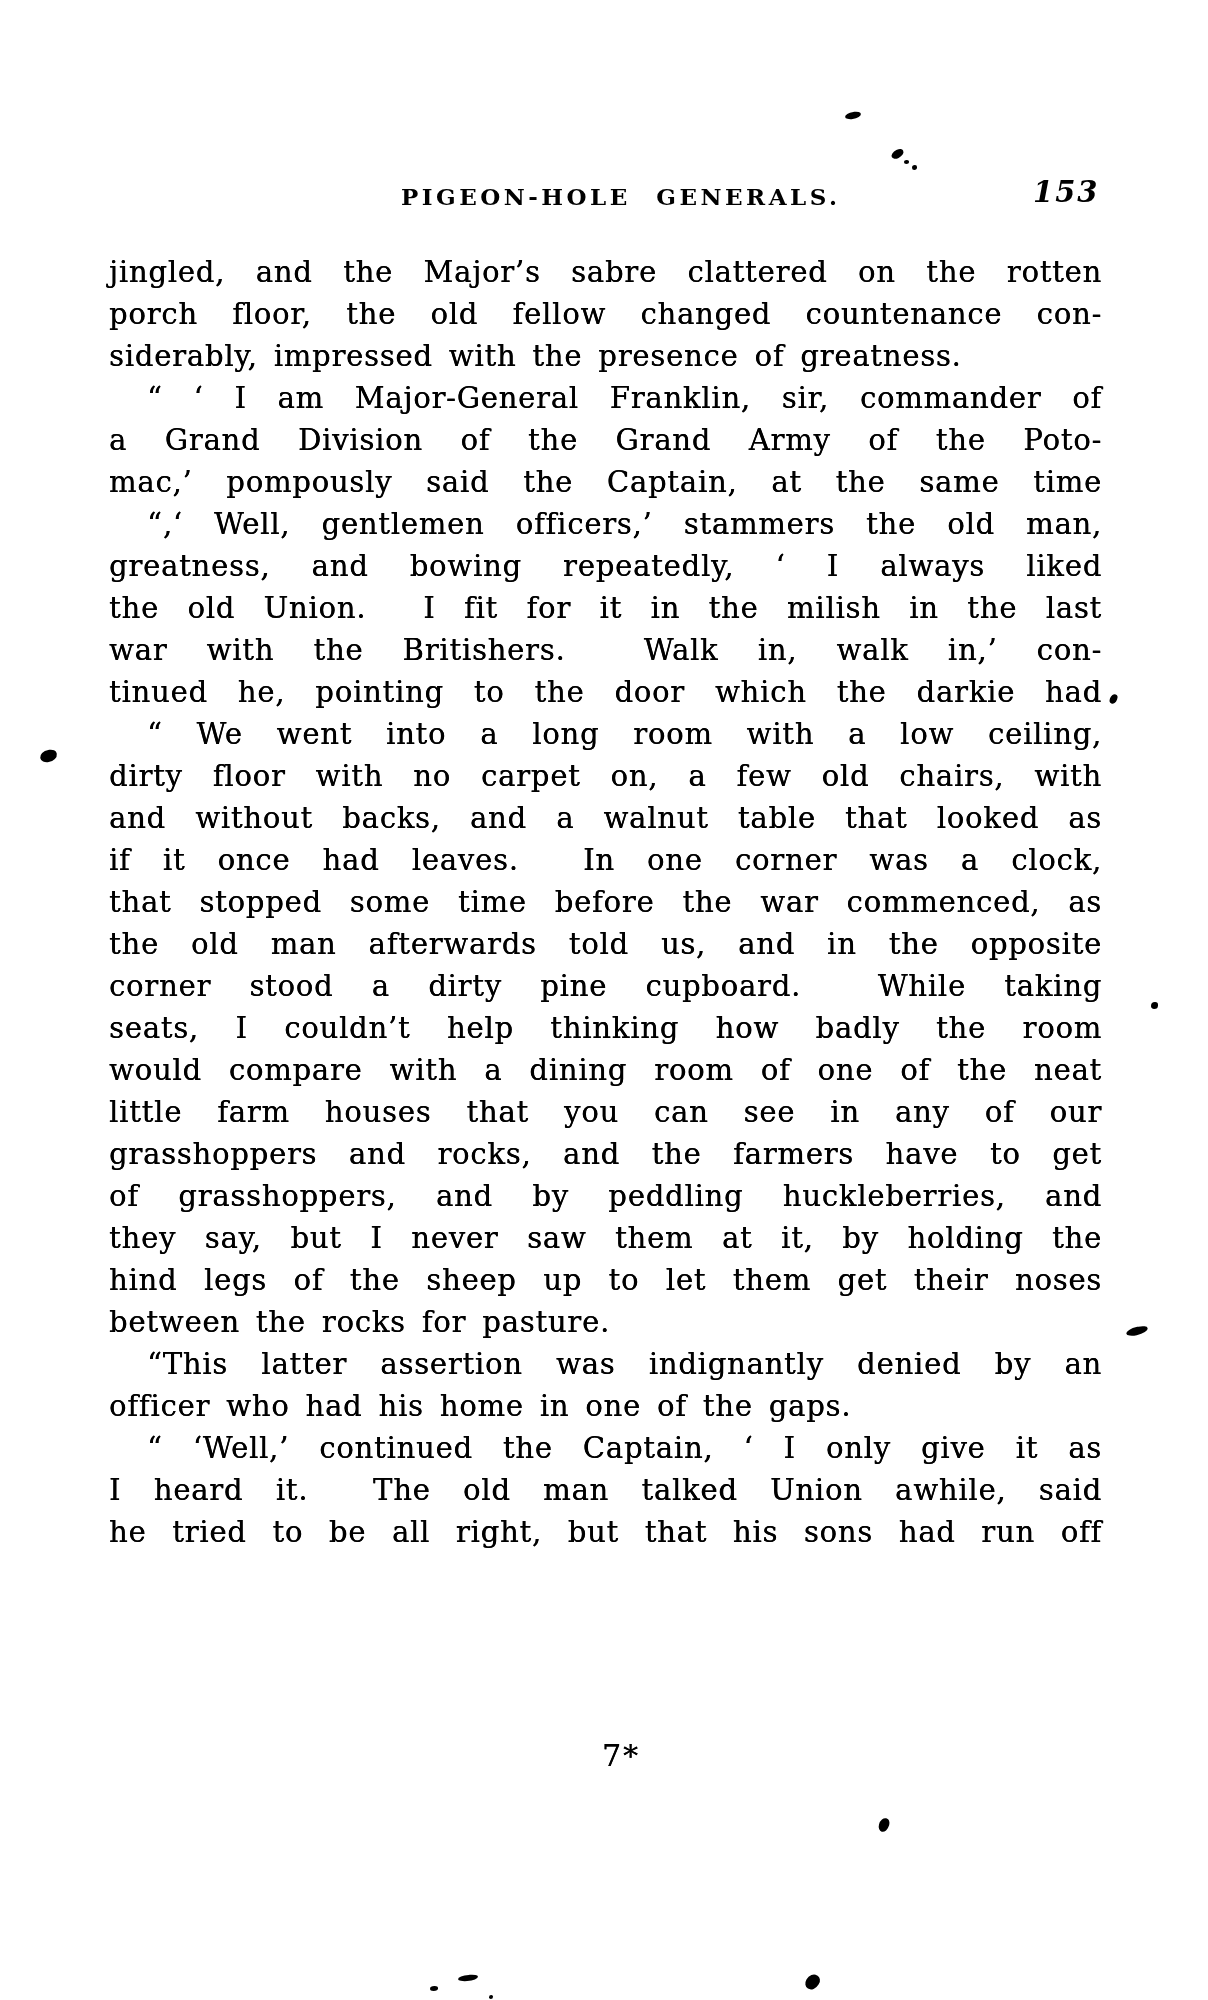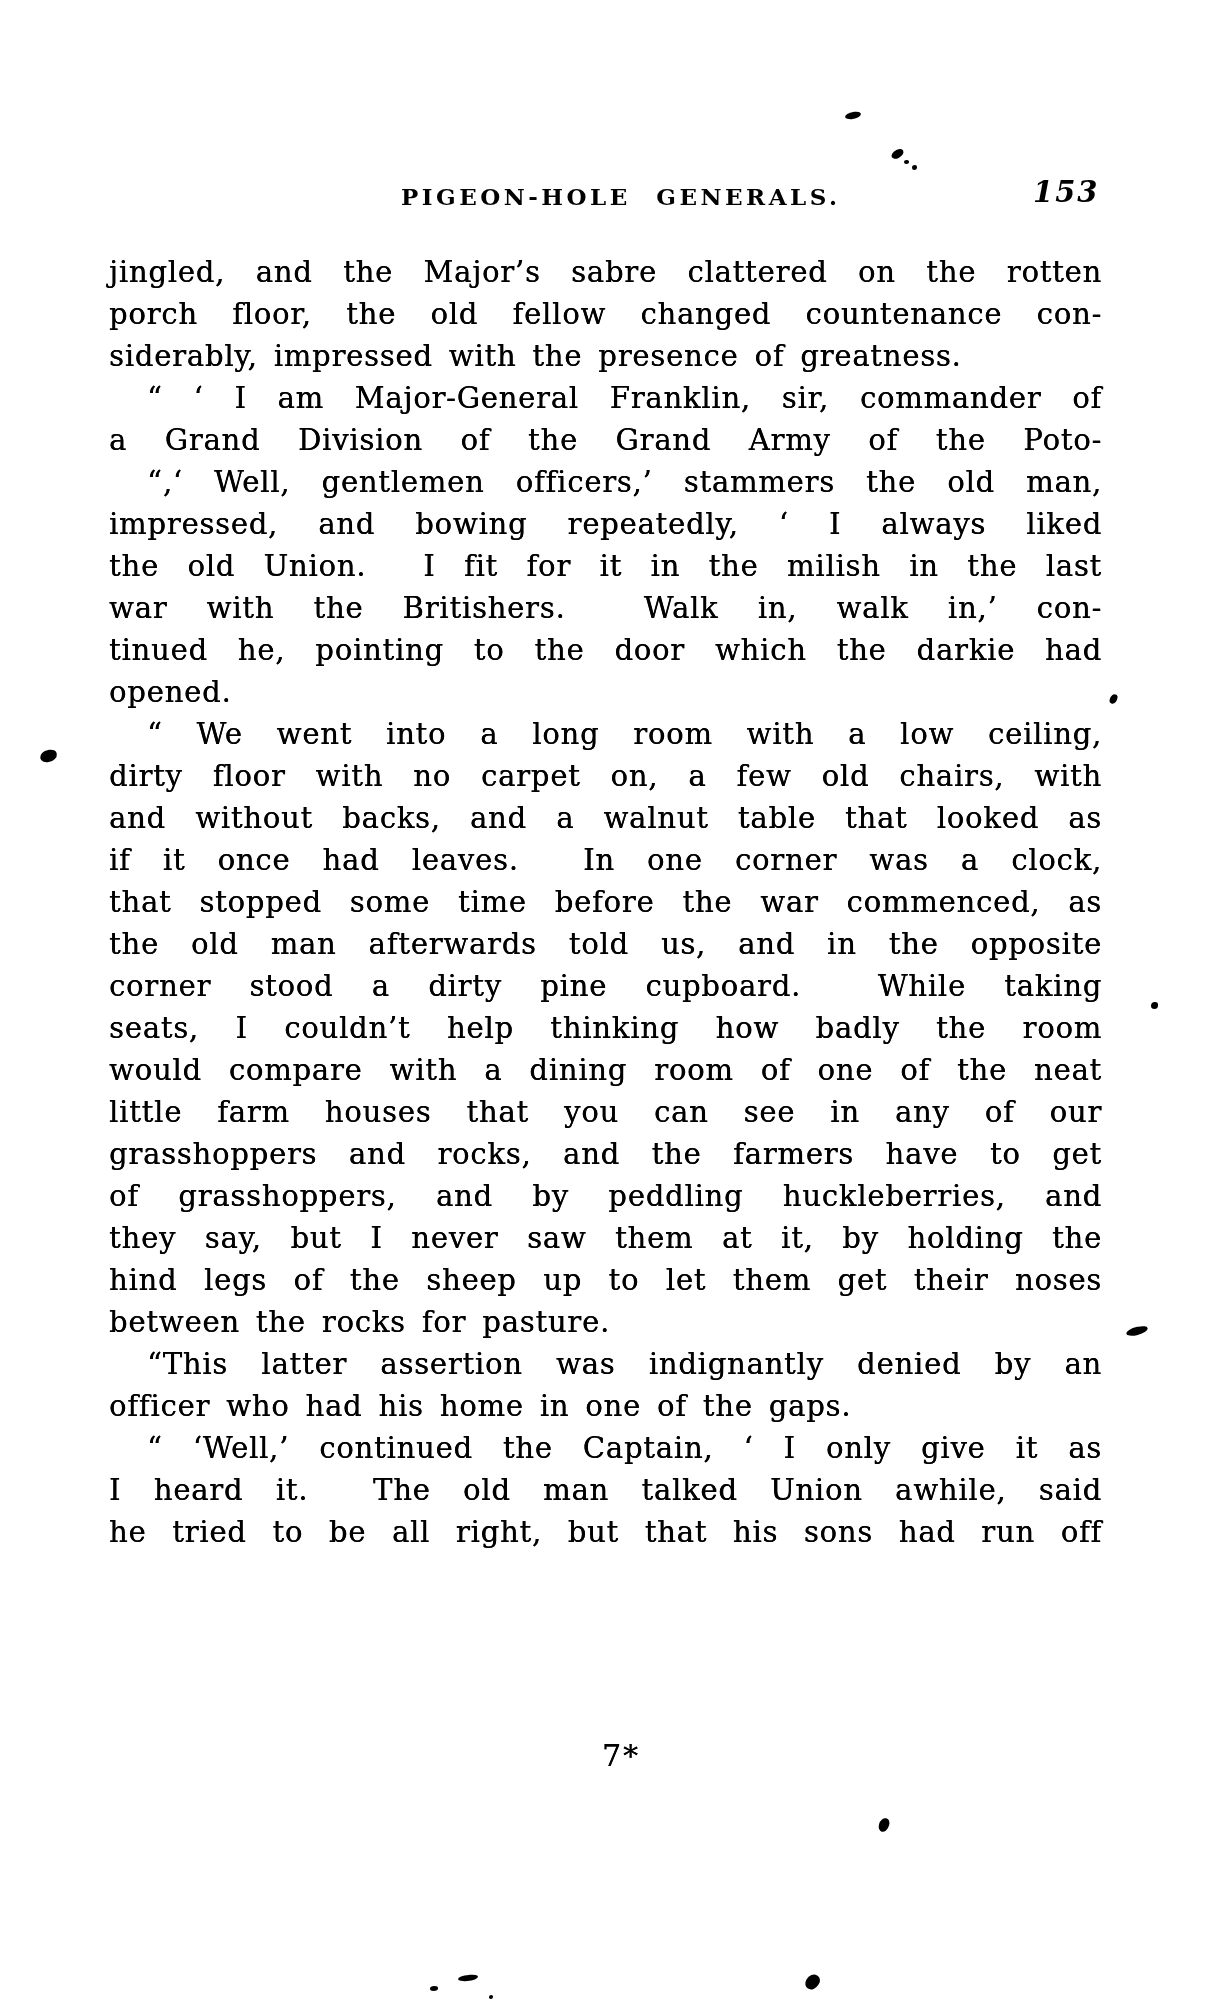--- a/index.html
+++ b/index.html
@@ -71,26 +71,26 @@
   <div class="running-title">PIGEON-HOLE GENERALS.</div>
 
   <div class="page-number">153</div>
 
   <div id="body-text">
       <div class="line">jingled, and the Major’s sabre clattered on the rotten</div>
       <div class="line">porch floor, the old fellow changed countenance con-</div>
       <div class="line nj">siderably, impressed with the presence of greatness.</div>
       <div class="line ind">“ ‘ I am Major-General Franklin, sir, commander of</div>
       <div class="line">a Grand Division of the Grand Army of the Poto-</div>
+      <div class="line">mac,’ pompously said the Captain, at the same time</div>
       <div class="line ind">“‚‘ Well, gentlemen officers,’ stammers the old man,</div>
-      <div class="line">impressed, and bowing repeatedly, ‘ I always liked</div>
+      <div class="line">greatness, and bowing repeatedly, ‘ I always liked</div>
       <div class="line">the old Union.&nbsp; I fit for it in the milish in the last</div>
       <div class="line">war with the Britishers.&nbsp; Walk in, walk in,’ con-</div>
       <div class="line">tinued he, pointing to the door which the darkie had</div>
-      <div class="line nj">opened.</div>
       <div class="line ind">“ We went into a long room with a low ceiling,</div>
       <div class="line">dirty floor with no carpet on, a few old chairs, with</div>
       <div class="line">and without backs, and a walnut table that looked as</div>
       <div class="line">if it once had leaves.&nbsp; In one corner was a clock,</div>
       <div class="line">that stopped some time before the war commenced, as</div>
       <div class="line">the old man afterwards told us, and in the opposite</div>
       <div class="line">corner stood a dirty pine cupboard.&nbsp; While taking</div>
       <div class="line">seats, I couldn’t help thinking how badly the room</div>
       <div class="line">would compare with a dining room of one of the neat</div>
       <div class="line">little farm houses that you can see in any of our</div>

